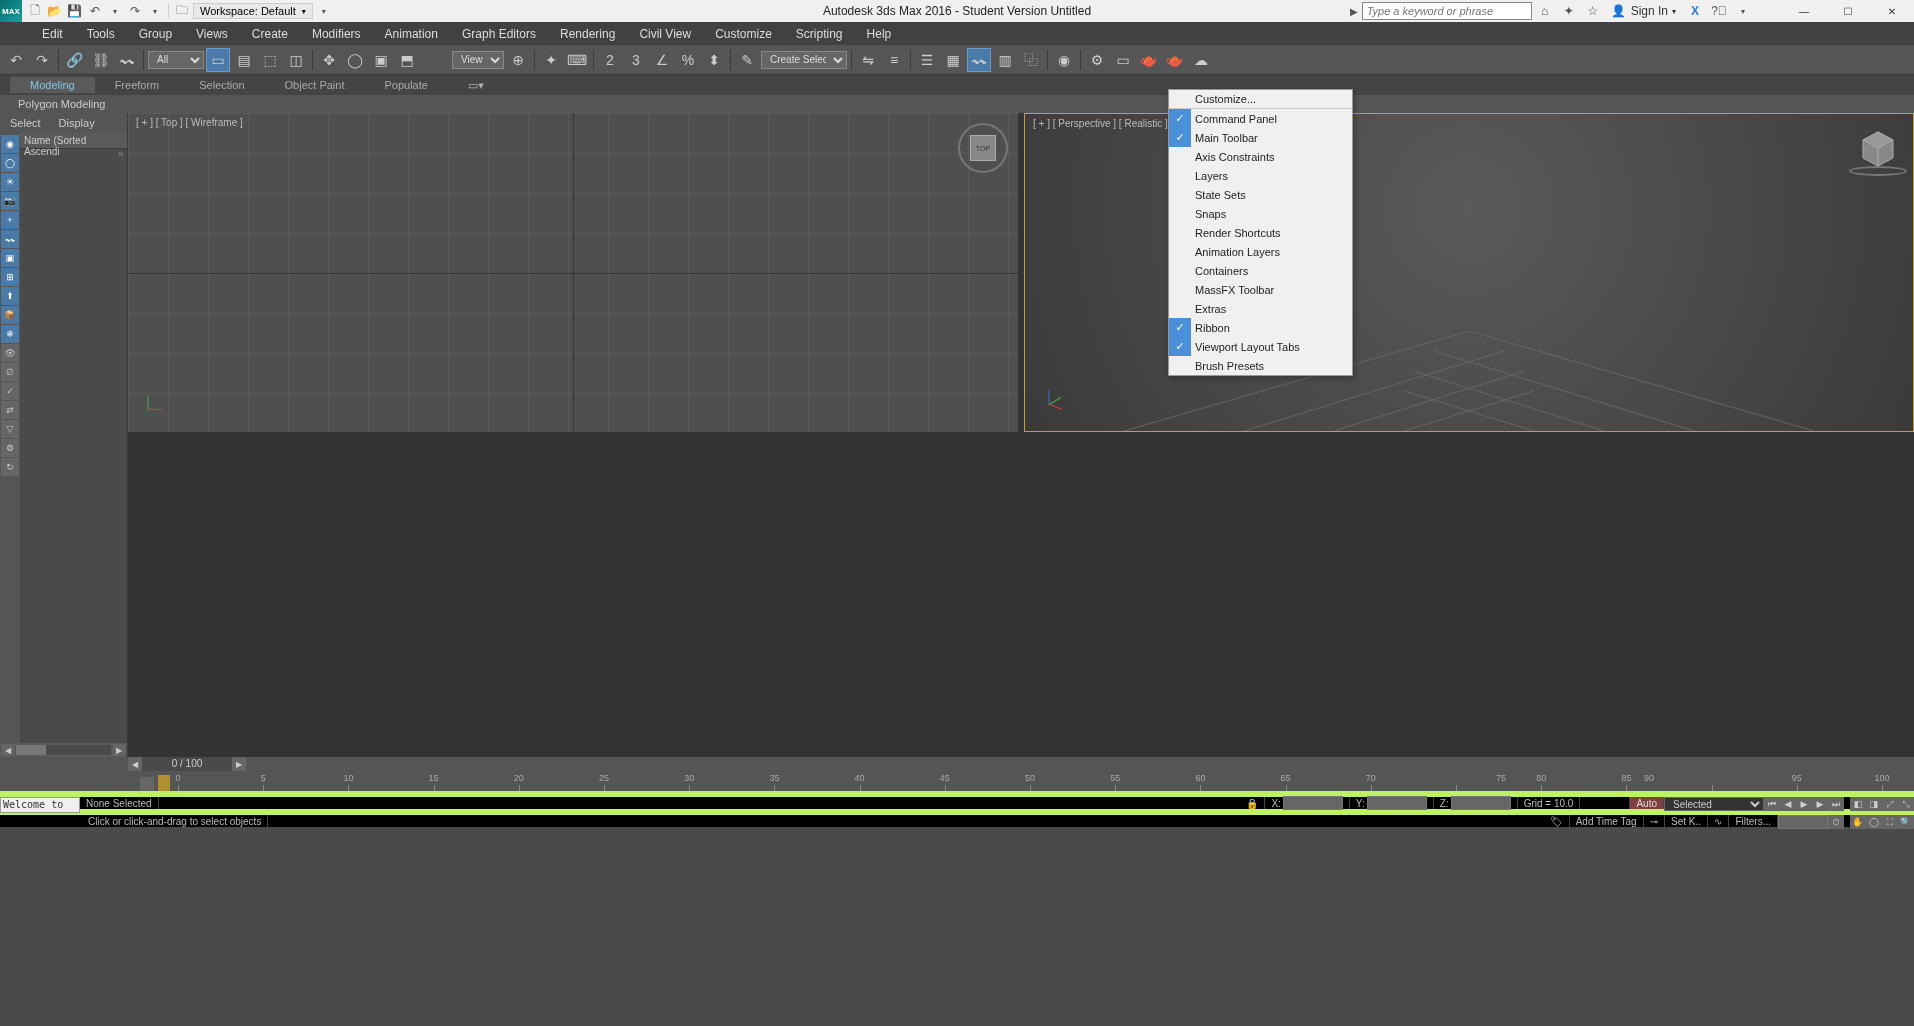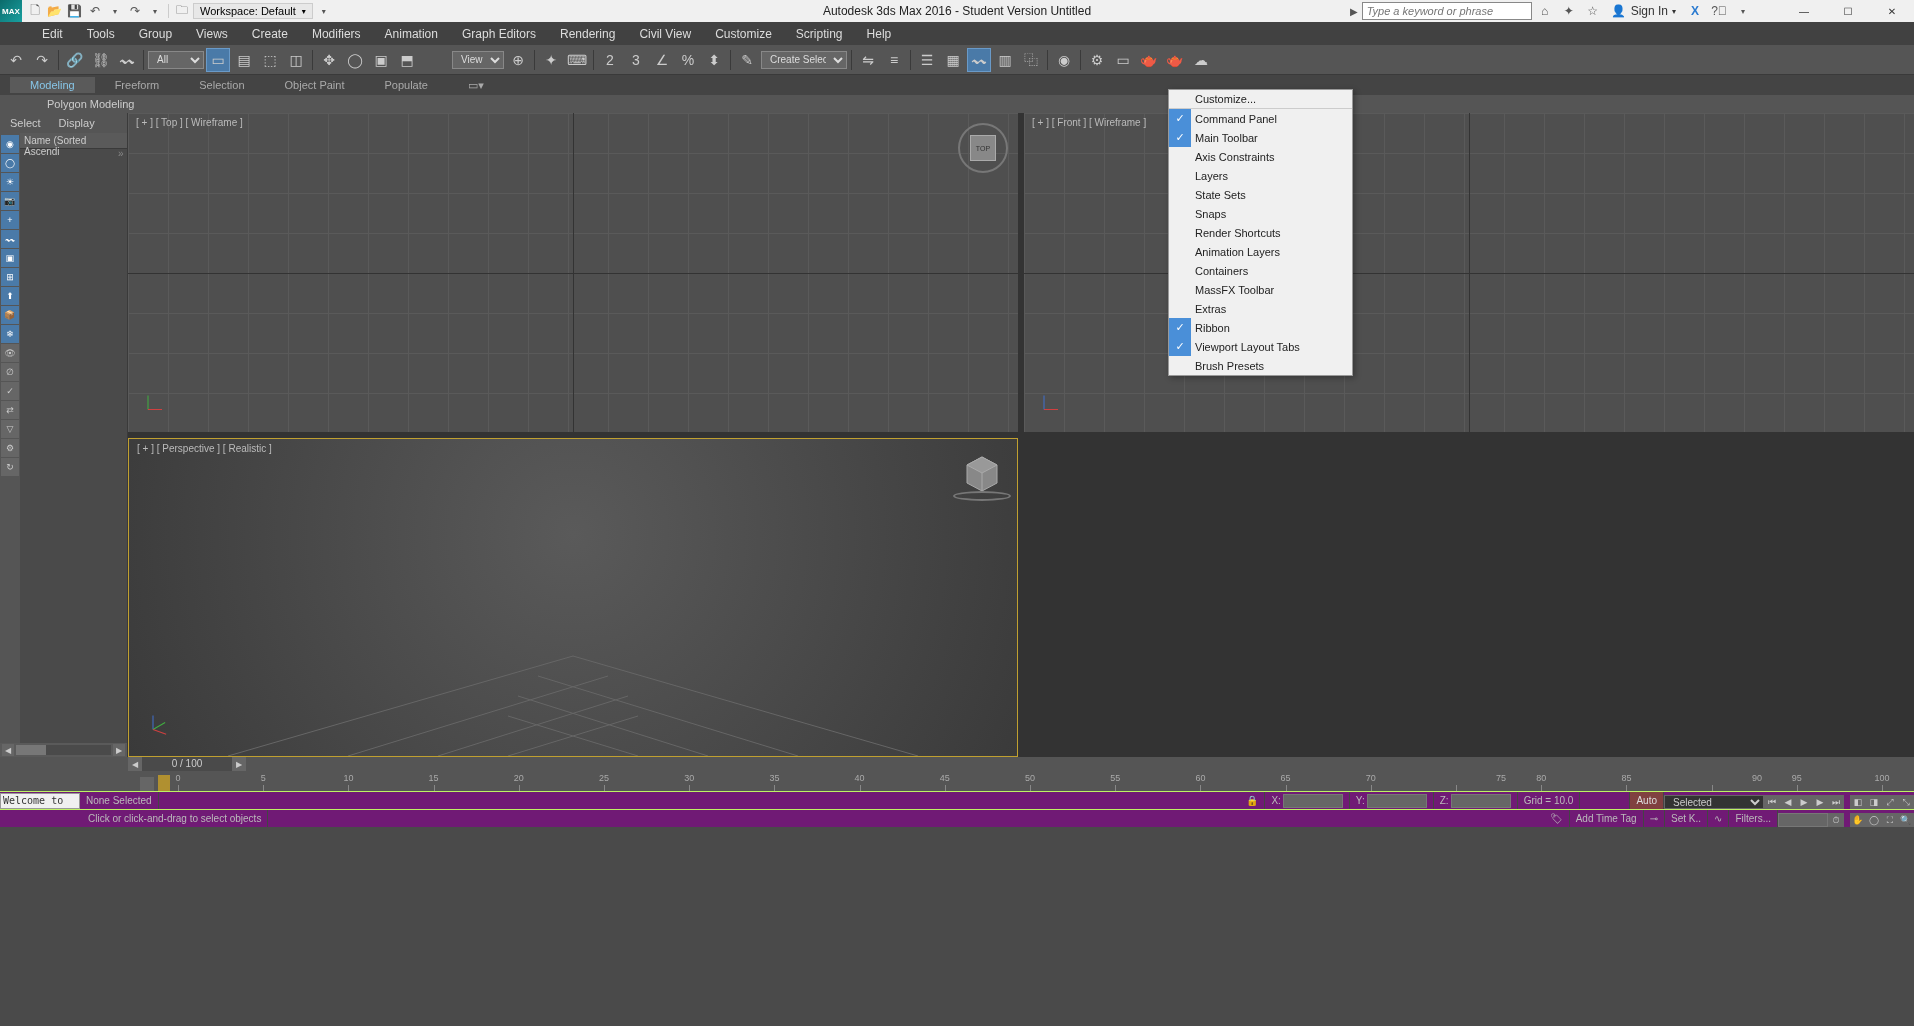--- a/index.html
+++ b/index.html
@@ -29,21 +29,21 @@
 .tb-btn { width: 24px; height: 24px; display: flex; align-items: center; justify-content: center; color: #ccc; font-size: 14px; cursor: pointer; border: 1px solid transparent; }
 .tb-btn.active { background: #4a7aa8; border: 1px solid #6a9ac8; }
 .tb-sep { width: 1px; height: 20px; background: #3a3a3a; margin: 0 2px; }
 .tb-combo { height: 18px; background: #666; border: 1px solid #888; color: #ddd; font-size: 10px; padding: 0 4px; }
 
 
 .ribbon-tabs { height: 20px; background: #444; display: flex; align-items: center; padding-left: 10px; }
 .ribbon-tab { padding: 2px 20px; font-size: 11px; color: #aaa; cursor: pointer; }
 .ribbon-tab.active { background: #5a5a5a; color: #87c6e8; }
 .ribbon-panel { height: 18px; background: #555; display: flex; align-items: center; padding-left: 10px; }
-.ribbon-panel-label { font-size: 11px; color: #ccc; padding: 0 8px; margin-left: 29px; }
+.ribbon-panel-label { font-size: 11px; color: #ccc; padding: 0 8px; }
 
 
 .content { display: flex; height: 644px; }
 
 
 .scene-explorer { width: 128px; background: #555; display: flex; flex-direction: column; border-right: 1px solid #3a3a3a; }
 .se-tabs { height: 20px; display: flex; padding: 2px 4px; gap: 6px; }
 .se-tab { font-size: 11px; color: #ccc; padding: 2px 6px; cursor: pointer; }
 .se-expand { position: absolute; left: 118px; top: 148px; color: #888; font-size: 10px; }
 .se-body { flex: 1; display: flex; }
@@ -83,21 +83,21 @@
 .tl-arrow { width: 14px; height: 14px; background: #666; display: flex; align-items: center; justify-content: center; color: #ccc; font-size: 8px; cursor: pointer; }
 .tl-counter { width: 90px; text-align: center; font-size: 10px; color: #ccc; background: #4a4a4a; height: 14px; line-height: 14px; }
 .time-slider { height: 20px; background: #555; position: relative; display: flex; }
 .time-slider-left { width: 170px; display: flex; align-items: flex-end; justify-content: flex-end; }
 .time-slider-handle { width: 12px; height: 16px; background: #b09030; cursor: pointer; }
 .time-ruler { flex: 1; position: relative; }
 .ruler-tick { position: absolute; bottom: 0; width: 1px; height: 6px; background: #888; }
 .ruler-label { position: absolute; bottom: 8px; font-size: 9px; color: #aaa; transform: translateX(-50%); }
 
 
-.status-row { height: 18px; background: #701a75; border-top: 1px solid #bef264; display: flex; align-items: flex-end; font-size: 10px; color: #bbb; }
+.status-row { height: 18px; background: #000000; border-top: 6px solid #bef264; display: flex; align-items: flex-start; font-size: 10px; color: #bbb; }
 .status-cell { padding: 0 6px; border-right: 1px solid #444; height: 100%; display: flex; align-items: center; }
 .status-row .spacer { flex: 1; }
 .coord-box { display: flex; align-items: center; gap: 2px; }
 .coord-label { color: #bbb; }
 .coord-input { width: 60px; height: 14px; background: #666; border: 1px solid #777; color: #ccc; font-size: 10px; padding: 0 2px; }
 .mini-btn { width: 16px; height: 14px; background: #666; display: flex; align-items: center; justify-content: center; color: #ccc; font-size: 9px; cursor: pointer; }
 .dropdown-dark { height: 14px; background: #333; border: 1px solid #666; color: #ccc; font-size: 10px; padding: 0 4px; }
 
 .welcome-box { width: 80px; height: 16px; background: #f0f0f0; border: 1px solid #999; font-family: monospace; font-size: 10px; padding: 1px 2px; color: #333; }
 
@@ -281,30 +281,20 @@
       <div class="vp-grid"></div>
       <div class="vp-axis-x"></div>
       <div class="vp-axis-y"></div>
       <div class="vp-label">[ + ] [ Top ] [ Wireframe ]</div>
       <div class="vp-cube">
         <div class="vp-cube-ring"></div>
         <div class="vp-cube-inner">TOP</div>
       </div>
       <div class="vp-gizmo">
         <div class="ax g" style="left:6px;bottom:4px;"></div>
-        <div class="ax r" style="left:6px;bottom:4px;"></div>
-      </div>
-    </div>
-    <div class="viewport">
-      <div class="vp-grid"></div>
-      <div class="vp-axis-x"></div>
-      <div class="vp-axis-y"></div>
-      <div class="vp-label">[ + ] [ Front ] [ Wireframe ]</div>
-      <div class="vp-gizmo">
-        <div class="ax b" style="left:6px;bottom:4px;transform:rotate(-90deg);"></div>
         <div class="ax r" style="left:6px;bottom:4px;"></div>
       </div>
     </div>
     <div class="viewport active" style="background:radial-gradient(circle at 50% 30%, #5a5a5a, #3a3a3a);">
       <div class="vp-label">[ + ] [ Perspective ] [ Realistic ]</div>
       <div class="vp-cube">
         <svg width="50" height="50" viewBox="0 0 50 50">
           <polygon points="25,8 40,16 40,34 25,42 10,34 10,16" fill="#888" stroke="#aaa"></polygon>
           <polygon points="25,8 40,16 25,24 10,16" fill="#999" stroke="#aaa"></polygon>
           <line x1="25" y1="24" x2="25" y2="42" stroke="#aaa"></line>
@@ -375,21 +365,21 @@
         <div class="ruler-label" style="left: 1115.6px;">65</div>
         <div class="ruler-tick" style="left: 1200.8px;"></div>
         <div class="ruler-label" style="left: 1200.8px;">70</div>
         <div class="ruler-tick" style="left: 1286px;"></div>
         <div class="ruler-label" style="left: 1331px;">75</div>
         <div class="ruler-tick" style="left: 1371.2px;"></div>
         <div class="ruler-label" style="left: 1371.2px;">80</div>
         <div class="ruler-tick" style="left: 1456.4px;"></div>
         <div class="ruler-label" style="left: 1456.4px;">85</div>
         <div class="ruler-tick" style="left: 1541.6px;"></div>
-        <div class="ruler-label" style="left: 1569px; padding-left: 36px;">90</div>
+        <div class="ruler-label" style="left: 1461px; padding-left: 36px;">90</div>
         <div class="ruler-tick" style="left: 1626.8px;"></div>
         <div class="ruler-label" style="left: 1626.8px;">95</div>
         <div class="ruler-tick" style="left: 1712px;"></div>
         <div class="ruler-label" style="left: 1712px;">100</div>
       </div>
   </div>
 </div>
 
 <div class="status-row">
   <div class="welcome-box">Welcome to</div>

